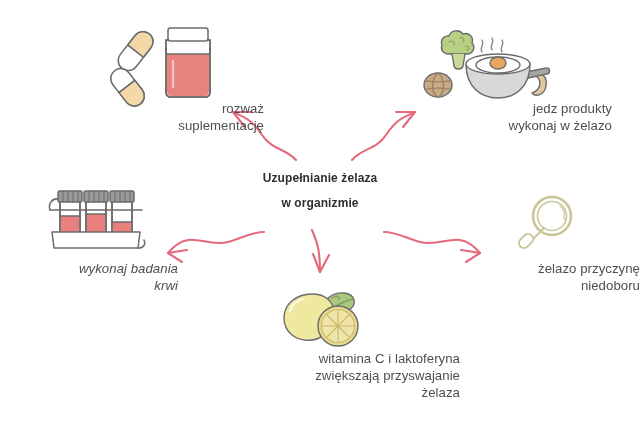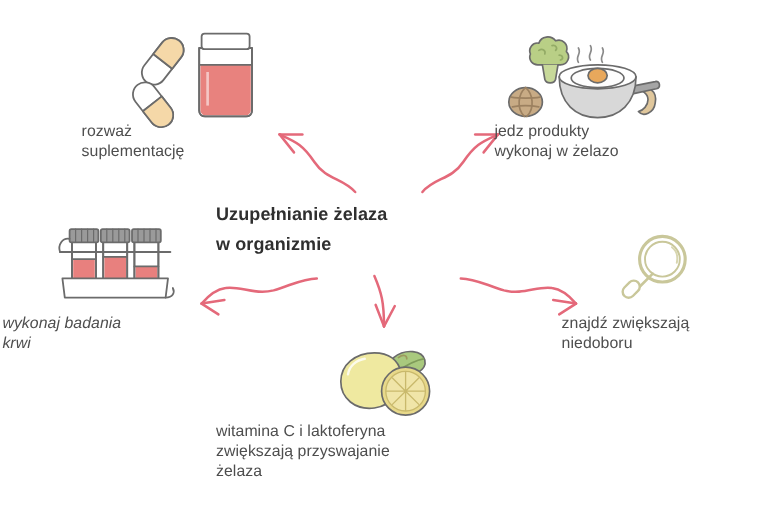--- a/index.html
+++ b/index.html
@@ -16,36 +16,36 @@
     color: #4a4a4a;
   }
   .canvas {
     position: absolute;
     left: 0; top: 0;
     width: 640px;
     height: 424px;
   }
   .node {
     position: absolute;
-    text-align: left;
+    text-align: right;
   }
   .node-label {
     font-size: 13.2px;
     line-height: 17px;
     color: #4e4e4e;
     white-space: pre-line;
     letter-spacing: 0.05px;
   }
   .center-title {
     position: absolute;
     left: 180px;
     top: 166px;
     width: 280px;
-    text-align: left;
-    font-size: 15px;
+    text-align: center;
+    font-size: 12px;
     font-weight: bold;
     line-height: 25px;
     color: #2f2f2f;
     white-space: pre-line;
     letter-spacing: 0.1px;
   }
   .icon-wrap {
     position: absolute;
   }
   svg { display: block; overflow: visible; }
@@ -213,21 +213,21 @@
       <g stroke="#b5b389" stroke-width="1.6" fill="none" stroke-linecap="round">
         <circle cx="44" cy="24" r="19" fill="#ffffff" stroke="#c9c79a" stroke-width="2.6"></circle>
         <circle cx="44" cy="24" r="14.5" fill="#ffffff" stroke="#c9c79a" stroke-width="1.6"></circle>
         <path d="M36,36 L24,48" stroke="#c9c79a" stroke-width="2.2"></path>
         <rect x="10" y="44" width="16" height="10" rx="5" transform="rotate(-45 18 49)" fill="#ffffff" stroke="#c9c79a" stroke-width="2"></rect>
         <path d="M52,14 C56,17 57,22 56,27" stroke="#d8d6b0" stroke-width="1.6"></path>
       </g>
     </svg>
   </div>
   <div class="node" style="left:468px; top:260px; width:172px;">
-    <div class="node-label">znajdź zwiększają
+    <div class="node-label">żelazo przyczynę
 niedoboru</div>
   </div>
 
   <div class="icon-wrap" style="left:266px; top:288px;">
     <svg width="108" height="62" viewBox="0 0 108 62">
       <g stroke="#6b6b6b" stroke-width="1.4" fill="none" stroke-linejoin="round" stroke-linecap="round">
 
         <path d="M62,10 C72,2 86,4 88,12 C90,20 78,28 66,24 C62,22 60,16 62,10 Z" fill="#a9c97e"></path>
         <path d="M64,22 C70,18 80,12 87,11" stroke="#7f9c5a"></path>
 

